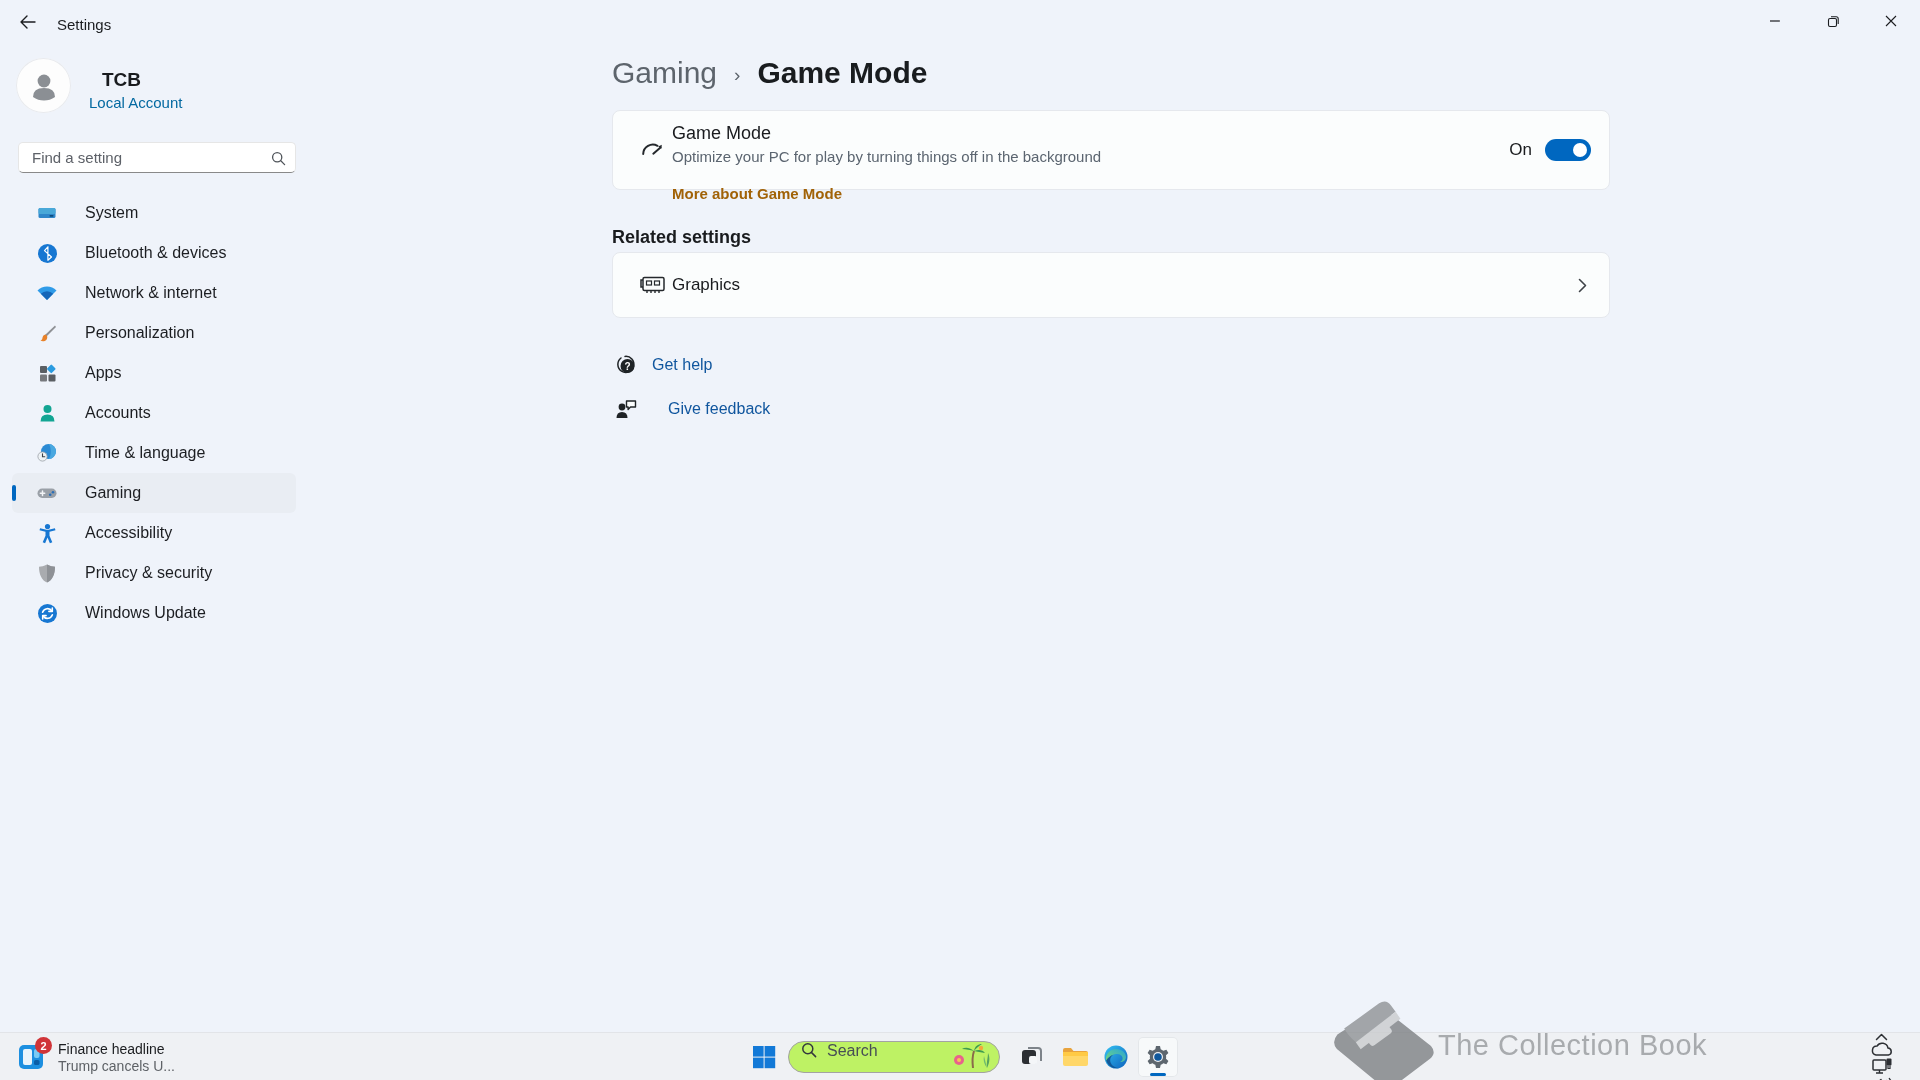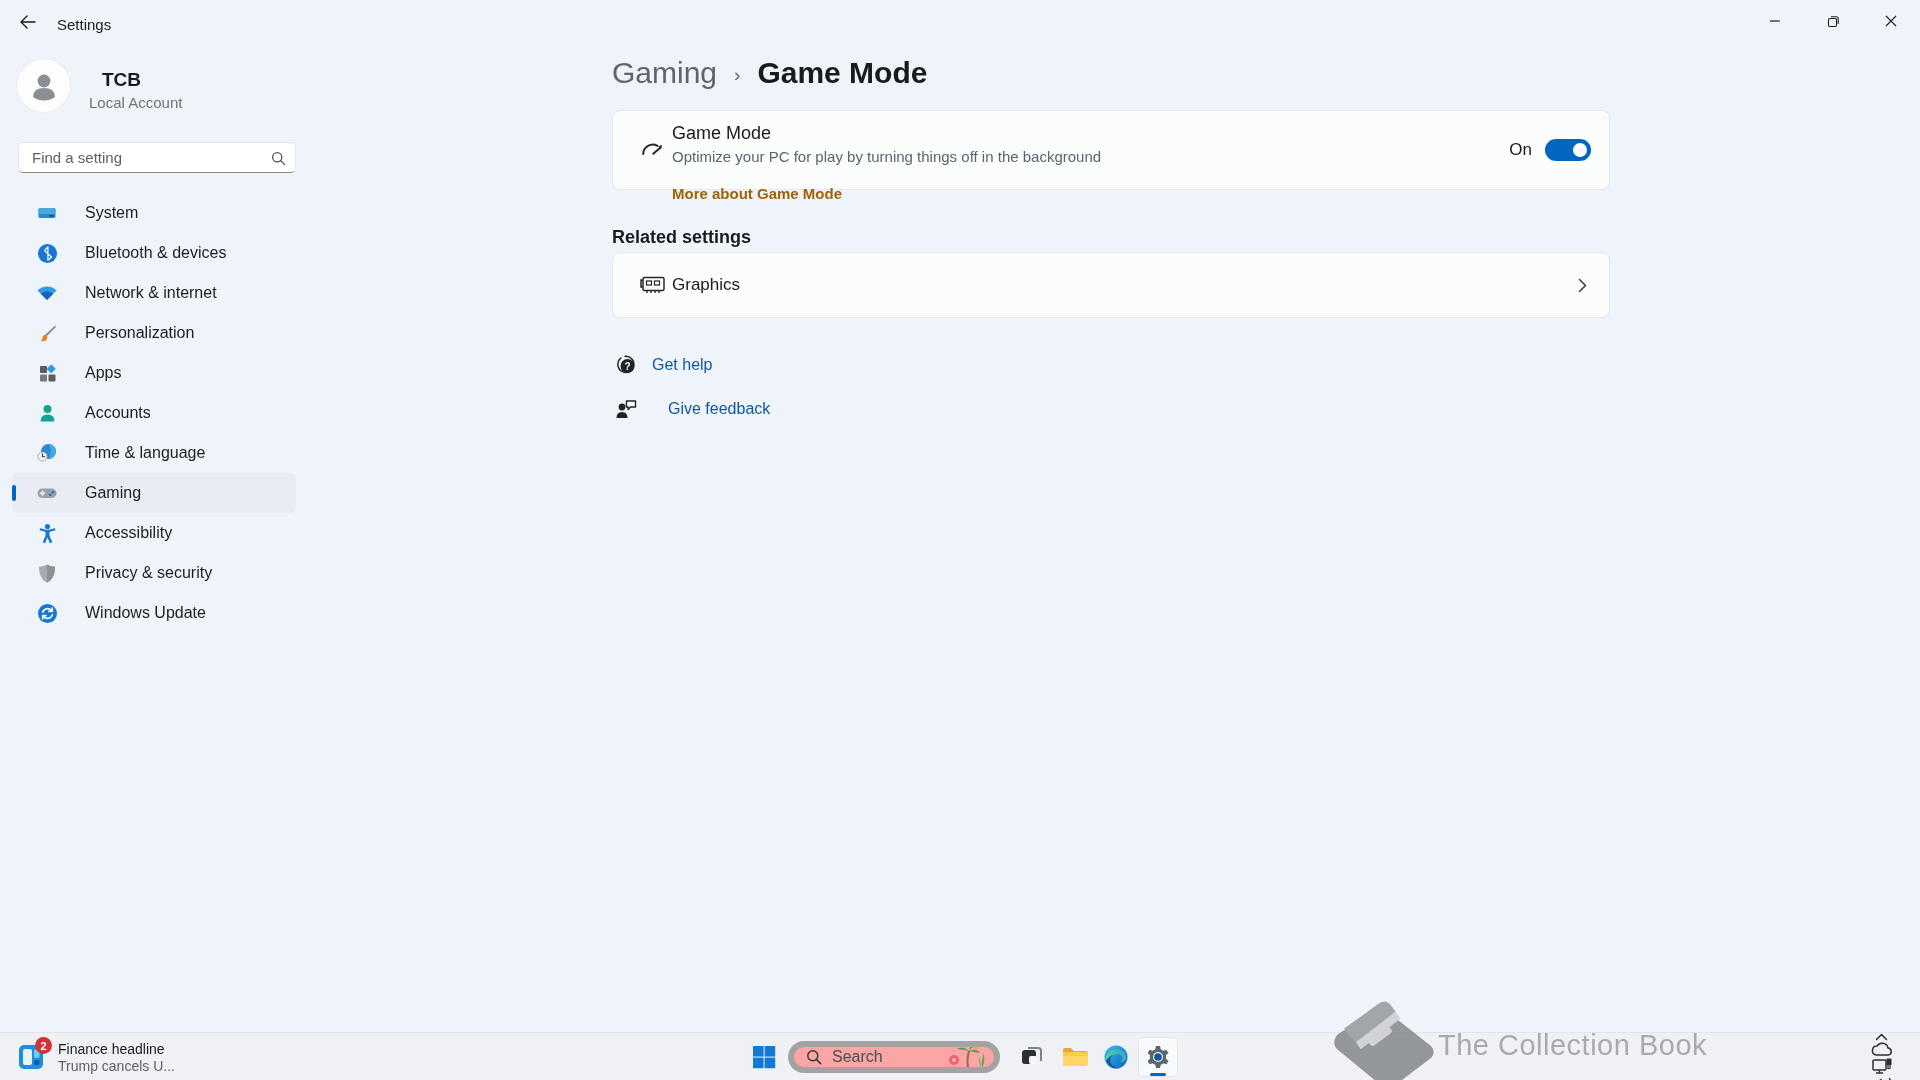--- a/index.html
+++ b/index.html
@@ -17,21 +17,21 @@
     display:flex; align-items:center; justify-content:center; border-radius:5px; cursor:pointer; }
   .app-title { position:absolute; left:57px; top:16px; font-size:15px; color:#1b1d20; }
   .win-controls { position:absolute; top:0; right:0; display:flex; }
   .win-btn { width:58px; height:42px; display:flex; align-items:center; justify-content:center; }
 
   
   .account { position:absolute; left:16px; top:58px; }
   .avatar { position:absolute; left:0; top:0; width:55px; height:55px; border-radius:50%;
     background:#fdfdfd; box-shadow:0 0 0 1px #e8eaee inset; display:flex; align-items:center; justify-content:center; }
   .acct-name { position:absolute; left:73px; top:11px; font-size:19px; font-weight:700; color:#191b1e; white-space:nowrap;margin-left:13px; }
-  .acct-type { position:absolute; left:73px; top:36px; font-size:15px; color:#737373; white-space:nowrap; }
+  .acct-type { position:absolute; left:73px; top:36px; font-size:15px; color:#0369a1; white-space:nowrap; }
 
   .search-box { position:absolute; left:18px; top:142px; width:278px; height:31px;
     background:#ffffff; border:1px solid #e6e6e6; border-bottom:1px solid #898989; border-radius:5px; }
   .search-box input { position:absolute; left:0; top:0; width:100%; height:100%; border:none; outline:none;
     background:transparent; padding:0 30px 0 13px; font-size:15px; font-family:inherit; color:#8b5cf6; }
   .search-box input::placeholder { color:#5d6168; opacity:1; }
   .search-box .mag { position:absolute; right:9px; top:8px; }
 
   .nav { position:absolute; left:12px; top:193px; width:284px; }
   .nav-item { position:relative; height:40px; border-radius:6px; display:flex; align-items:center;
@@ -84,22 +84,22 @@
     background:#d03438; color:#fff; font-size:11px; font-weight:700; display:flex; align-items:center; justify-content:center; padding:0 3px; }
   .w-text { margin-left:12px; }
   .w-title { font-size:14px; color:#1b1d20; }
   .w-sub { font-size:14px; color:#5e6267; margin-top:1px; }
 
   .tb-btn { position:absolute; top:4px; width:40px; height:40px; border-radius:5px;
     display:flex; align-items:center; justify-content:center; cursor:pointer; }
   .tb-btn.active { background:#f7f9fa; box-shadow:0 0 0 1px #e4e7ea inset; }
   .tb-btn.active .underline { position:absolute; bottom:1px; left:12px; width:16px; height:3px; border-radius:2px; background:#0067c0; }
 
-  .tb-search { position:absolute; left:788px; top:8px; width:212px; height:32px; background:#fca5a5;
-    border:6px solid #a3a3a3; border-radius:16px; display:flex; align-items:center; cursor:pointer; overflow:hidden; }
+  .tb-search { position:absolute; left:788px; top:8px; width:212px; height:32px; background:#bef264;
+    border:1px solid #a3a3a3; border-radius:16px; display:flex; align-items:flex-start; cursor:pointer; overflow:hidden; }
   .tb-search .mag2 { margin-left:12px; }
   .tb-search .s-lbl { margin-left:10px; font-size:16px; color:#474e55; flex:1; }
   .tb-search .deco { margin-right:4px; }
 
   .tray { position:absolute; right:0; top:0; height:48px; display:flex; align-items:center;flex-direction:column; }
   .tray-ic { width:26px; height:48px; display:flex; align-items:center; justify-content:center; cursor:pointer; }
   .clock { text-align:right; margin:0 10px 0 6px; cursor:pointer; }
   .clock .t { font-size:13.5px; color:#1b1d20; line-height:16px; }
   .clock .d { font-size:13.5px; color:#0369a1; line-height:16px; }
 

